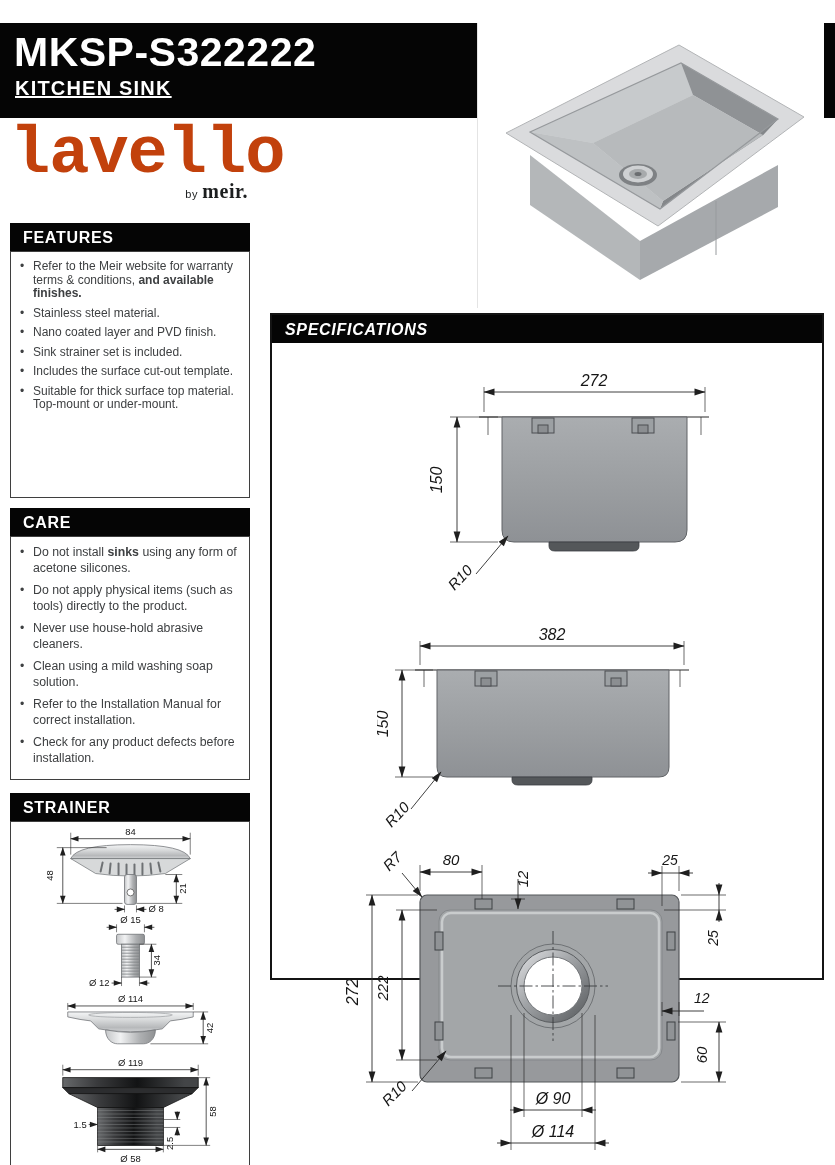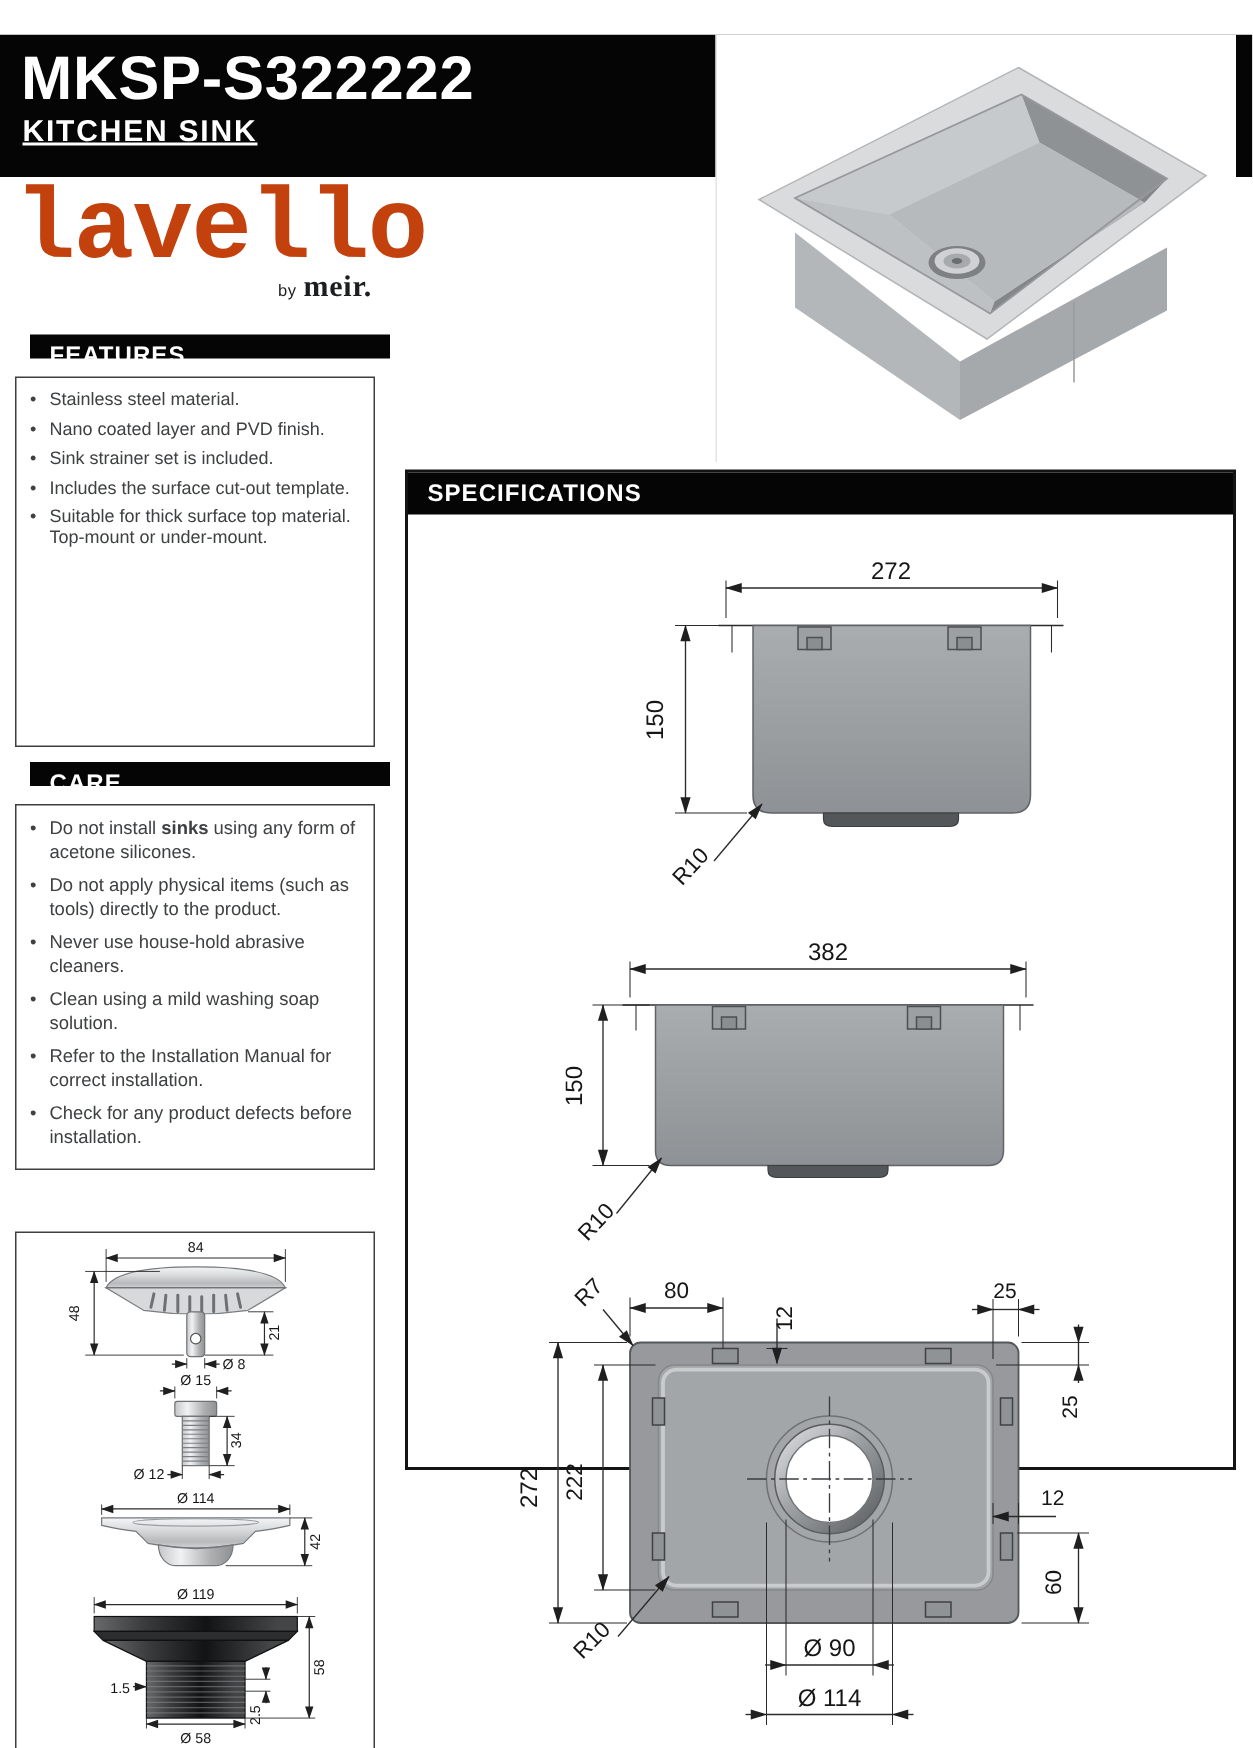--- a/index.html
+++ b/index.html
@@ -19,36 +19,36 @@
 
   
   .brand{position:absolute;left:10px;top:96px;width:238px;}
   .lavello{font-family:Liberation Mono, monospace;font-weight:bold;font-size:67px;line-height:70px;
            letter-spacing:-1px;color:#c2410c;}
   .byline{text-align:right;margin-top:-9px;color:#1c1e1f;}
   .by{font-size:11px;letter-spacing:.5px;}
   .meir{font-family:"Liberation Serif",serif;font-weight:bold;font-size:20px;letter-spacing:.5px;}
 
   
-  .secbar{position:absolute;left:20px;width:240px;height:16px;background:#050505;color:#fff;
+  .secbar{position:absolute;left:10px;width:240px;height:28px;background:#050505;color:#fff;
           font-size:16px;font-weight:bold;letter-spacing:.7px;line-height:29px;padding-left:13px;
           box-sizing:border-box;}
   .secbox{position:absolute;left:10px;width:240px;background:#fff;border:1.5px solid #3f3f3f;
           box-sizing:border-box;overflow:hidden;}
   ul.bullets{margin:0;padding:8px 6px 0 9px;list-style:none;color:#3e4042;}
   ul.bullets li{position:relative;padding-left:13px;margin-bottom:6px;}
   ul.bullets li::before{content:"\2022";position:absolute;left:0;top:0;}
   .features-list{font-size:12px;line-height:1.13;}
   .care-list{font-size:12.3px;line-height:1.3;}
   .care-list li{margin-bottom:7px;}
   ul.bullets b{font-weight:bold;}
 
   
   .spec-panel{position:absolute;left:270px;top:290px;width:554px;height:667px;background:#fff;
-              border:2px solid #141414;box-sizing:border-box;}
+              border:2px solid #141414;box-sizing:border-box;font-style:italic;}
   .spec-bar{position:absolute;left:0;top:0;right:0;height:28px;background:#050505;color:#fff;
             font-size:16px;font-weight:bold;letter-spacing:.7px;line-height:29px;padding-left:13px;}
 
   
   svg text{font-family:"Liberation Sans",sans-serif;fill:#161616;}
   .ln{stroke:#2b2b2b;stroke-width:1.1;fill:none;}
   .ext{stroke:#2b2b2b;stroke-width:.7;fill:none;}
   .dl{stroke:#2b2b2b;stroke-width:.9;fill:none;}
   .cl{stroke:#3a3d40;stroke-width:.9;fill:none;stroke-dasharray:13 3 2.5 3;}
   .dt{font-size:15px;}
@@ -138,40 +138,42 @@
     <div class="lavello">lavello</div>
     <div class="byline">
       <span class="by">by</span>
       <span class="meir">meir.</span>
     </div>
   </div>
 
   <div class="secbar" style="top:200px">FEATURES</div>
   <div class="secbox" style="top:228px;height:247px">
     <ul class="bullets features-list">
+      <li><span>Refer to the Meir website for warranty terms &amp; conditions, </span><b>and available finishes.</b></li>
       <li><span>Stainless steel material.</span></li>
       <li><span>Nano coated layer and PVD finish.</span></li>
       <li><span>Sink strainer set is included.</span></li>
       <li><span>Includes the surface cut-out template.</span></li>
       <li><span>Suitable for thick surface top material. Top-mount or under-mount.</span></li>
     </ul>
   </div>
 
   <div class="secbar" style="top:485px">CARE</div>
   <div class="secbox" style="top:513px;height:244px">
     <ul class="bullets care-list">
       <li><span>Do not install </span><b>sinks</b><span> using any form of acetone silicones.</span></li>
       <li><span>Do not apply physical items (such as tools) directly to the product.</span></li>
       <li><span>Never use house-hold abrasive cleaners.</span></li>
       <li><span>Clean using a mild washing soap solution.</span></li>
       <li><span>Refer to the Installation Manual for correct installation.</span></li>
       <li><span>Check for any product defects before installation.</span></li>
     </ul>
   </div>
 
+  <div class="secbar" style="top:770px">STRAINER</div>
   <div class="secbox" style="top:798px;height:357px">
     <svg width="237" height="352" viewBox="0 0 238 352" style="display:block">
 
       <g>
         <path d="M60,36 Q66,22 120,22 Q174,22 180,36 Z" fill="url(#gSilver)" stroke="#74777a" stroke-width="0.8"></path>
         <line x1="60" y1="36" x2="180" y2="36" class="exts"></line>
         <path d="M60,36 L180,36 L155,51 Q120,56 85,51 Z" fill="#d7d9da" stroke="#7b7e81" stroke-width="0.8"></path>
         <g stroke="#6e7174" stroke-width="2" stroke-linecap="round">
           <line x1="92" y1="40" x2="90" y2="49"></line>
             <line x1="100" y1="41" x2="99" y2="51"></line>

